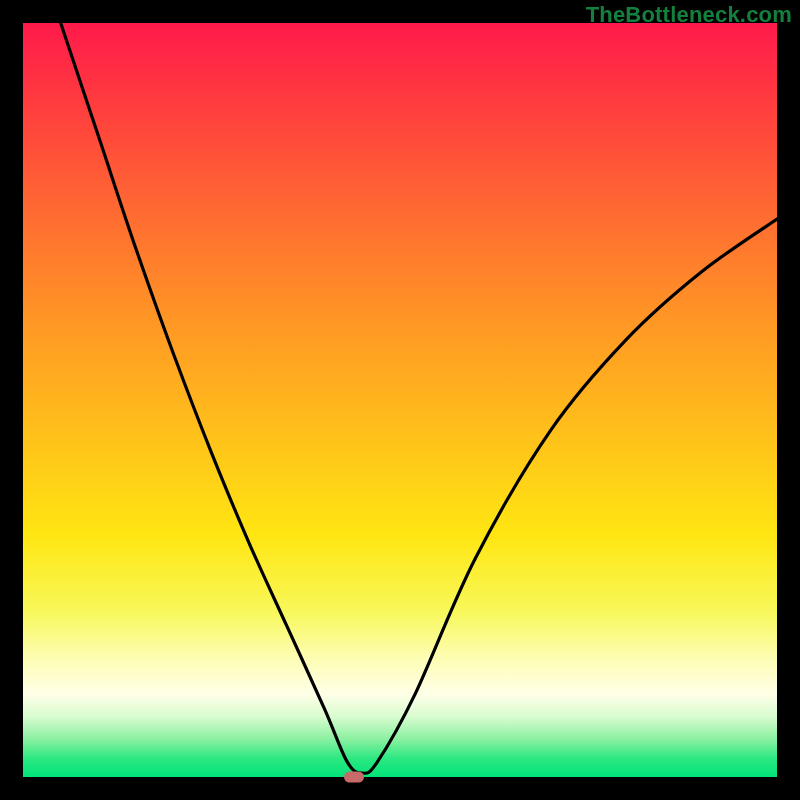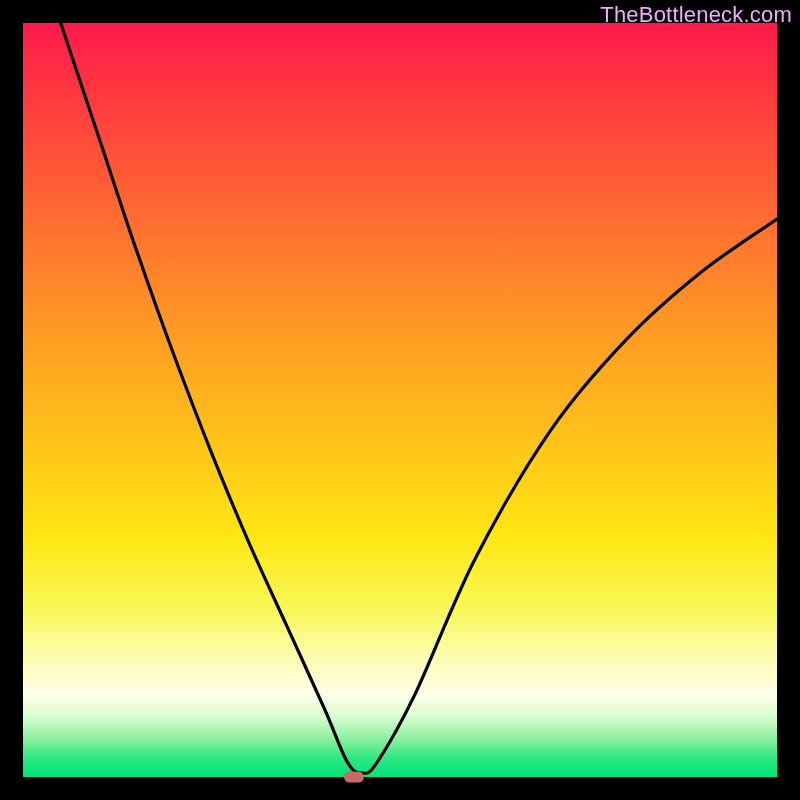--- a/index.html
+++ b/index.html
@@ -37,24 +37,24 @@
       #d8fccf 92%,
       #8af0a0 95%,
       #2de881 97.5%,
       #00e47a 100%
     );
   }
   .watermark {
     position: absolute;
     top: 2px;
     right: 8px;
-    color: #f0abfc;
+    color: #15803d;
     font-size: 22px;
     letter-spacing: 0.2px;
-    font-weight: 400;
+    font-weight: 700;
     user-select: none;
   }
   svg.curve {
     position: absolute;
     left: 0;
     top: 0;
     width: 754px;
     height: 754px;
   }
   .minimum-marker {

